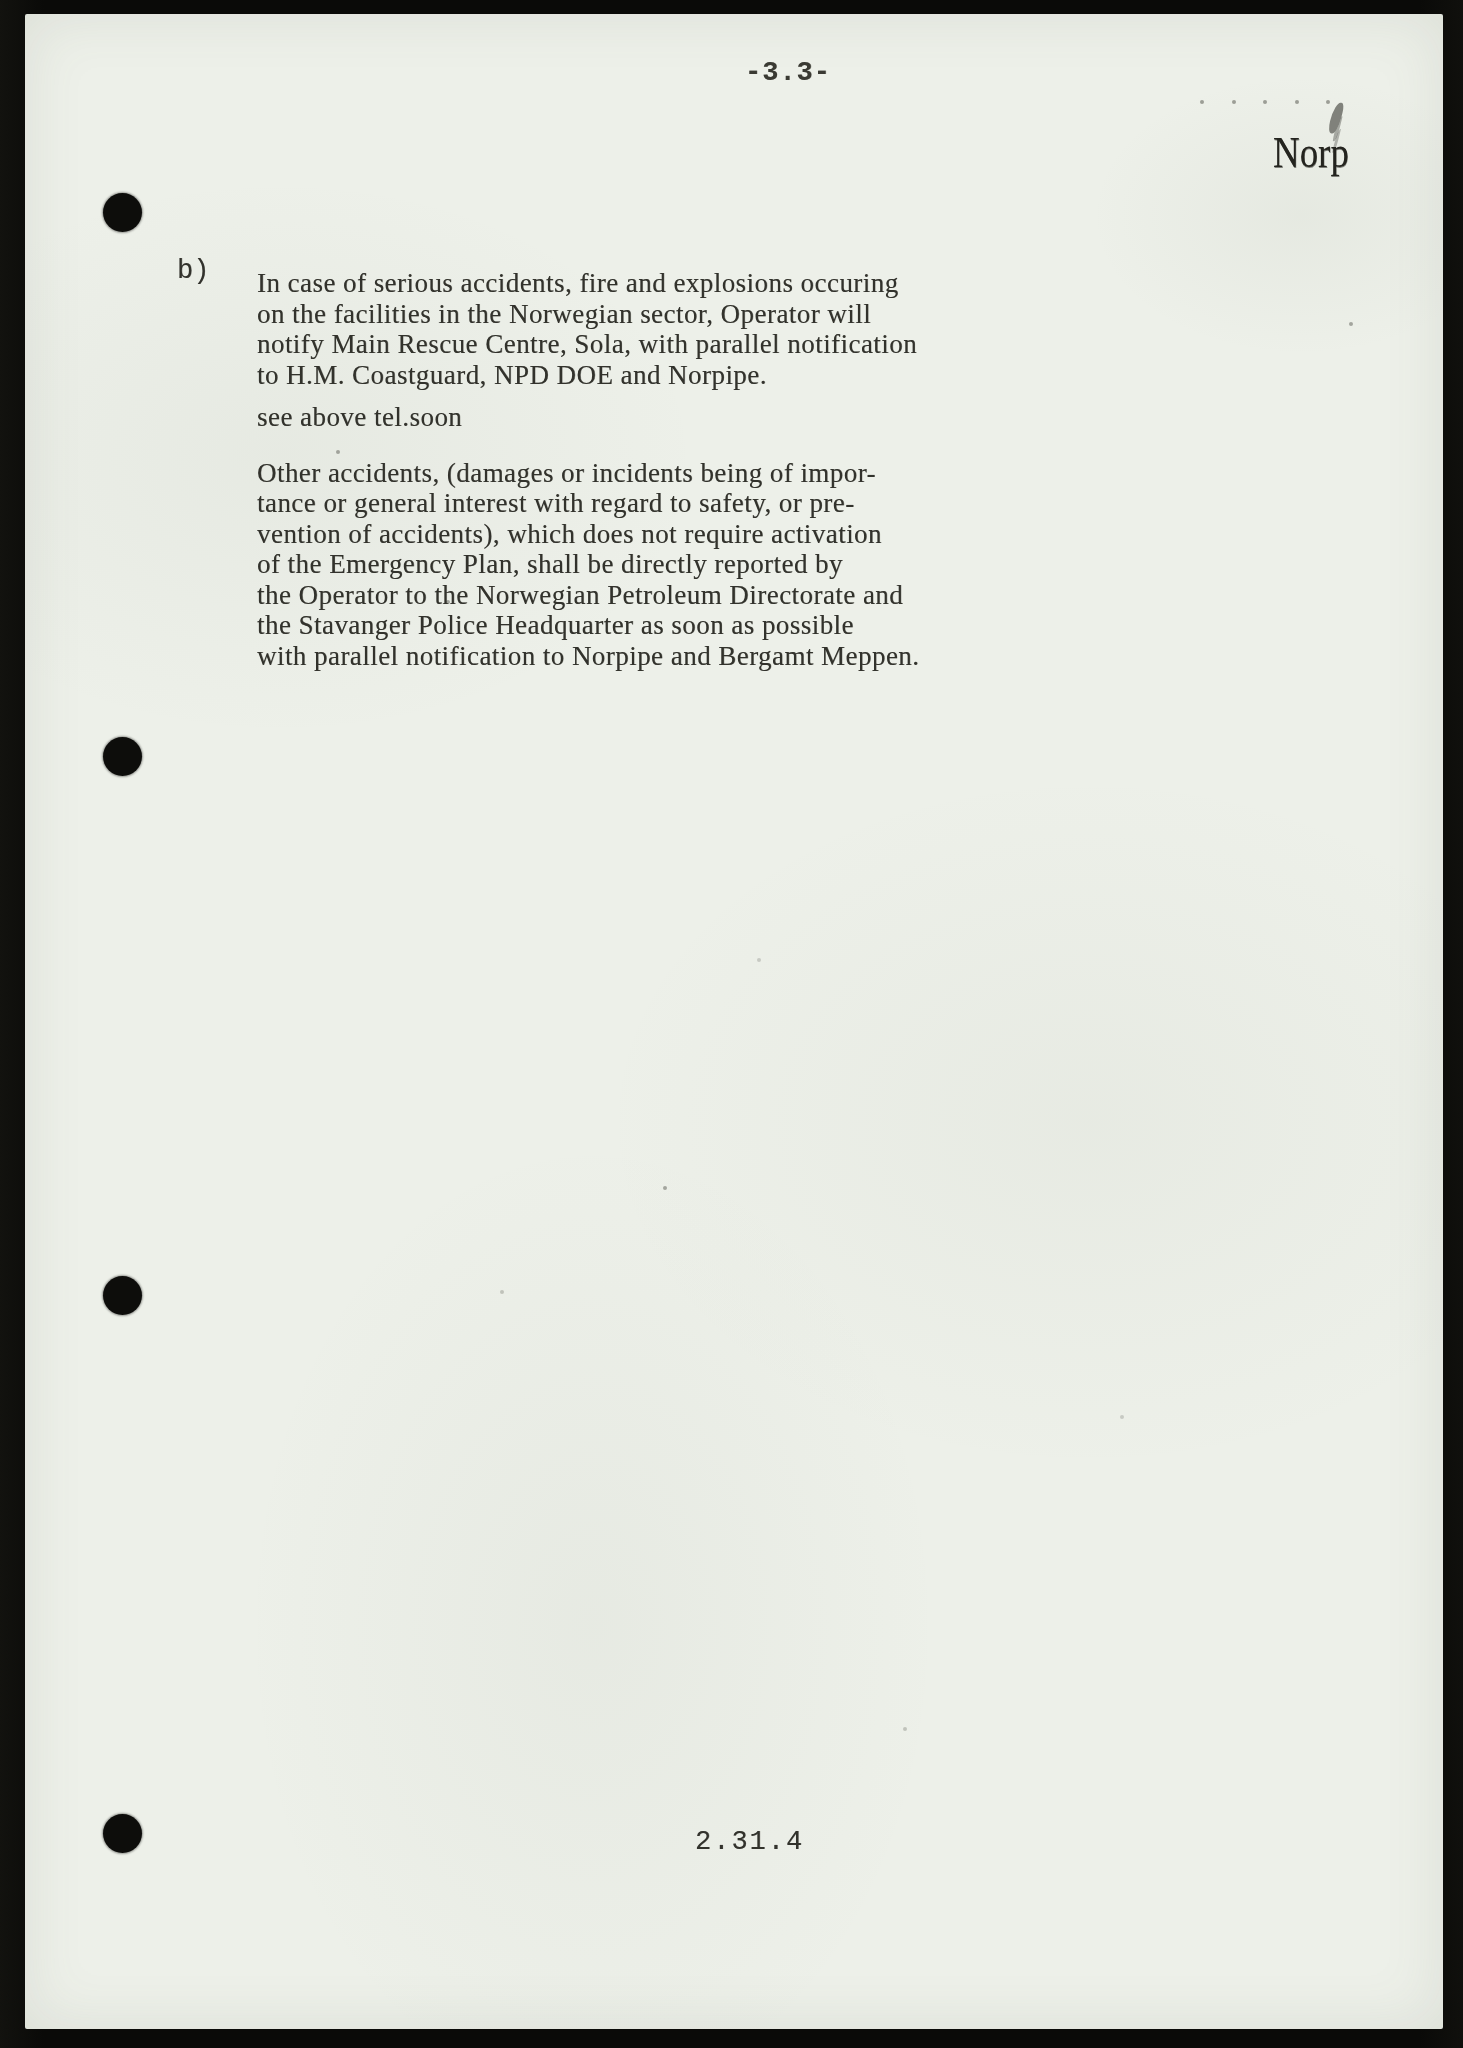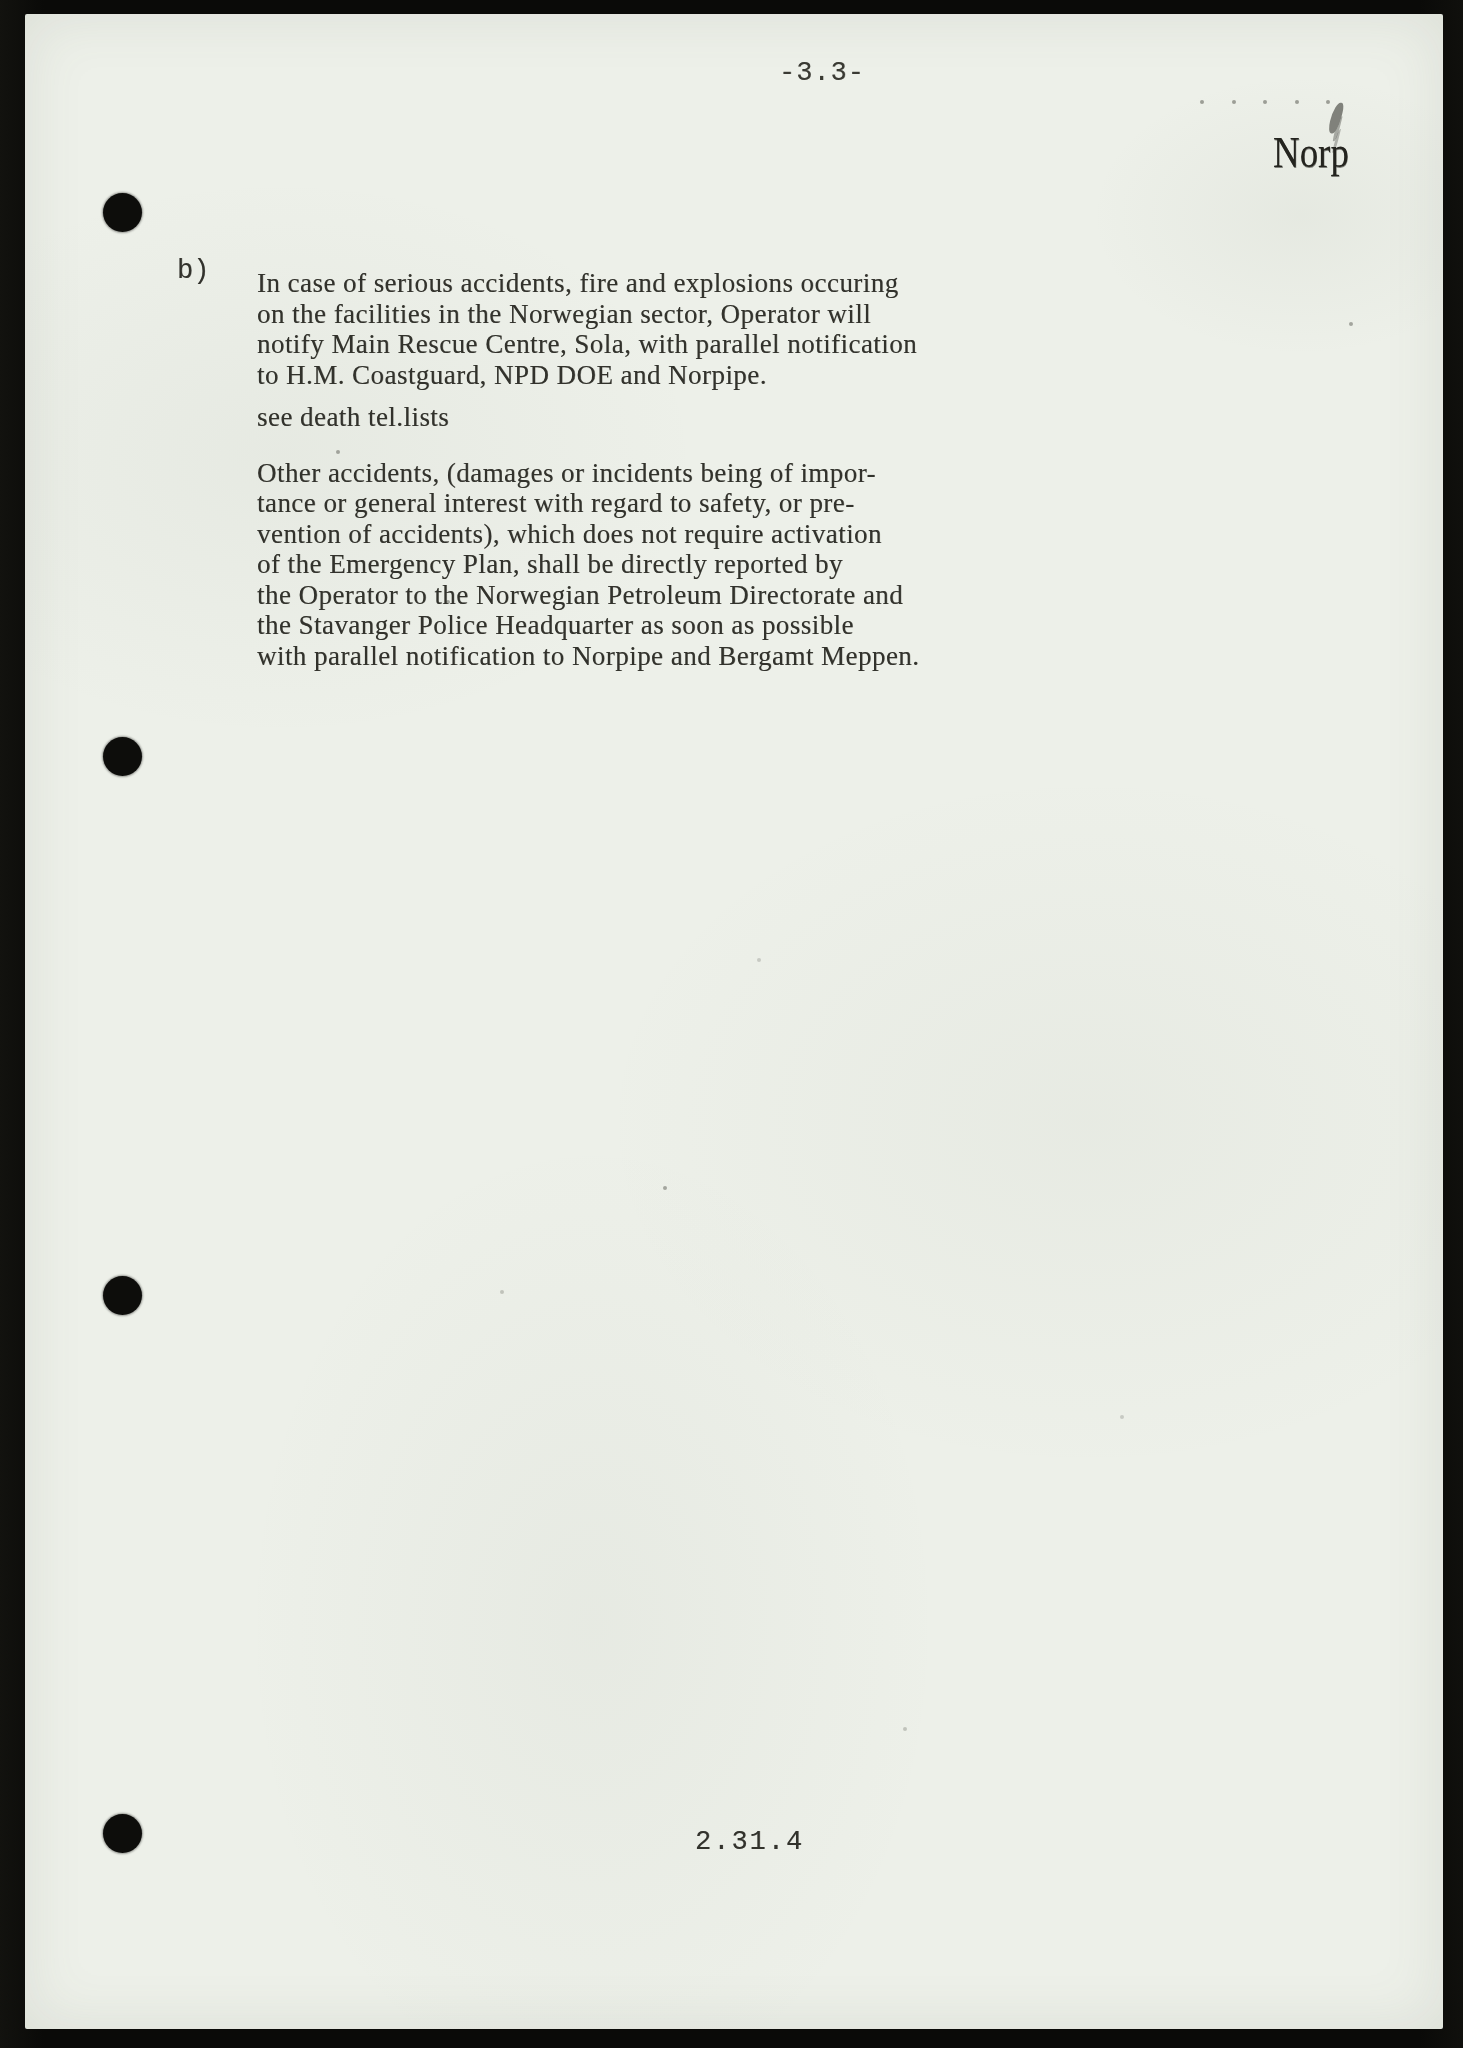--- a/index.html
+++ b/index.html
@@ -29,26 +29,27 @@
       radial-gradient(ellipse 600px 400px at 18% 22%, rgba(120,130,115,0.06), transparent 70%),
       radial-gradient(ellipse 700px 500px at 75% 55%, rgba(120,130,110,0.05), transparent 70%),
       radial-gradient(ellipse 500px 700px at 40% 80%, rgba(110,120,105,0.05), transparent 70%),
       radial-gradient(ellipse 300px 200px at 90% 10%, rgba(130,140,120,0.07), transparent 70%),
       #edf0e9;
     box-shadow: inset 0 0 60px rgba(90,100,85,0.12);
     border-radius: 2px;
   }
   .page-number-top {
     position: absolute;
-    left: 754px;
+    left: 720px;
     top: 44px;
     font-size: 27px;
     letter-spacing: 1px;
     color: #3a3a33;
     text-shadow: 0.4px 0.4px 0 rgba(58,58,51,0.4);
+    font-weight: bold;
   }
   .logo {
     position: absolute;
     left: 1248px;
     top: 112px;
     font-family: "Liberation Serif", "DejaVu Serif", serif;
     font-size: 45px;
     color: #24241f;
     transform: scaleX(0.82);
     transform-origin: left top;
@@ -162,21 +163,21 @@
     <div class="hole hole-3"></div>
     <div class="hole hole-4"></div>
 
     <div class="item-label">b)</div>
 
     <div class="text-col">
       <p class="para p-0">In case of serious accidents, fire and explosions occuring
 on the facilities in the Norwegian sector, Operator will
 notify Main Rescue Centre, Sola, with parallel notification
 to H.M. Coastguard, NPD DOE and Norpipe.</p>
-      <p class="para p-1">see death tel.lists</p>
+      <p class="para p-1">see above tel.soon</p>
       <p class="para p-3">Other accidents, (damages or incidents being of impor-
 tance or general interest with regard to safety, or pre-
 vention of accidents), which does not require activation
 of the Emergency Plan, shall be directly reported by
 the Operator to the Norwegian Petroleum Directorate and
 the Stavanger Police Headquarter as soon as possible
 with parallel notification to Norpipe and Bergamt Meppen.</p>
     </div>
 
     <div class="page-number-bottom">2.31.4</div>

